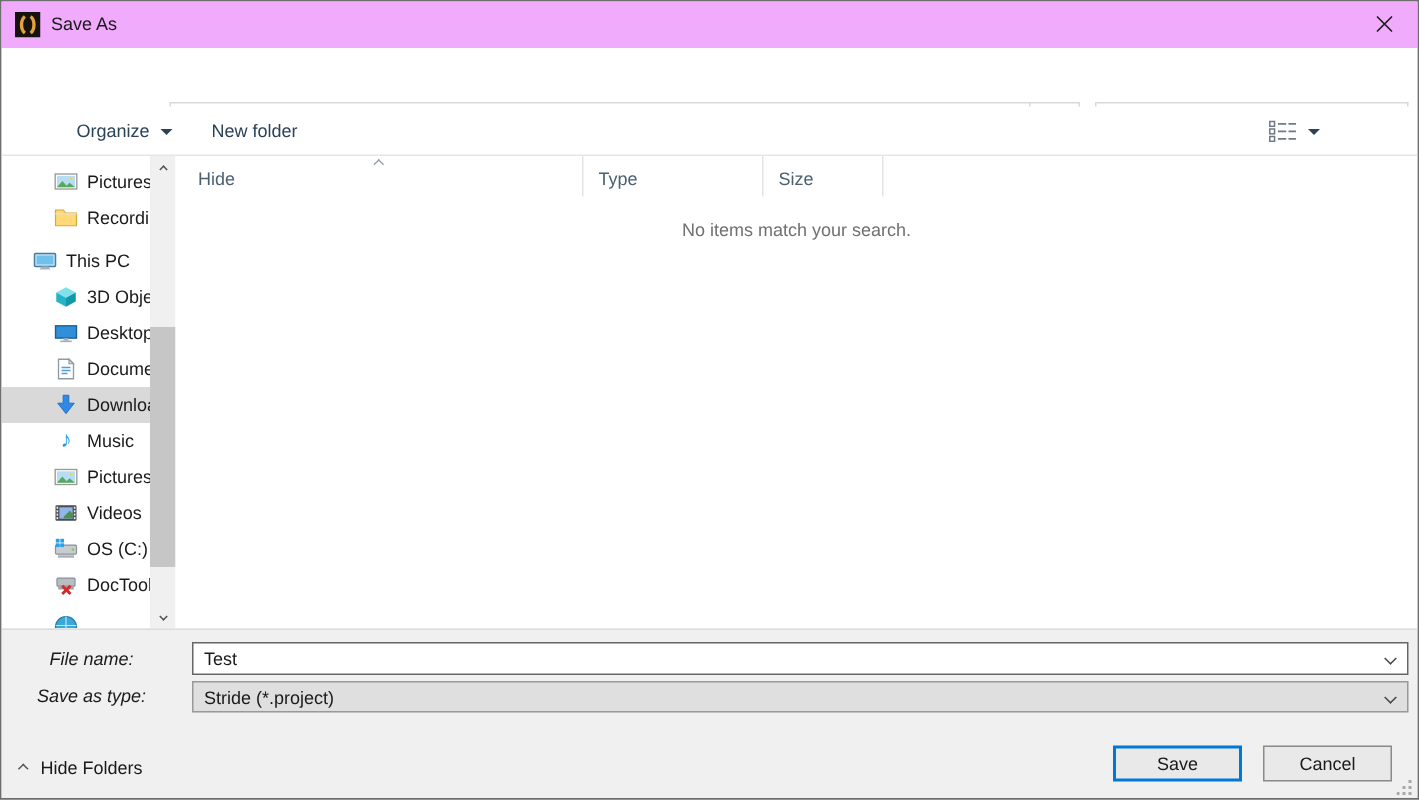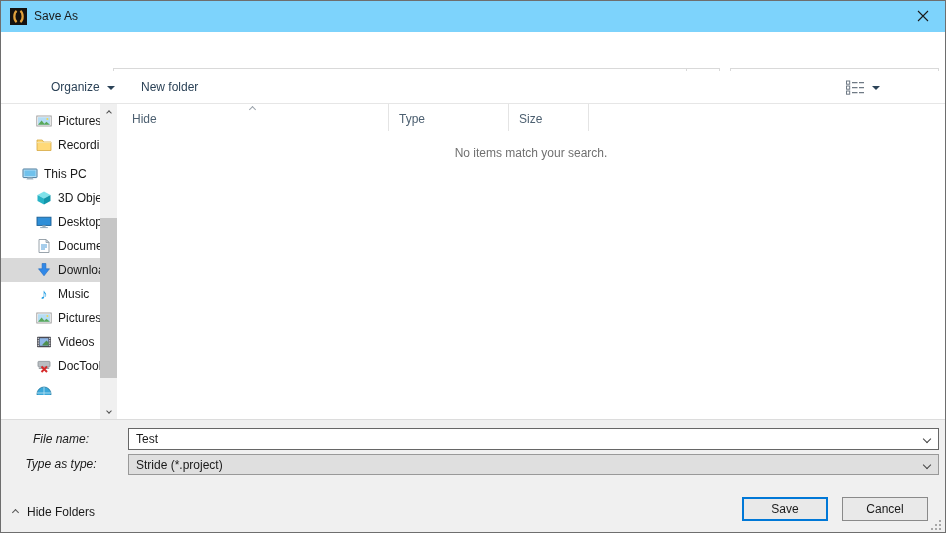--- a/index.html
+++ b/index.html
@@ -3,21 +3,21 @@
 <meta charset="utf-8">
 <style>
   html,body{margin:0;padding:0;background:#555;}
   *{box-sizing:border-box;}
   .dialog{
     position:relative;width:946px;height:533px;margin:0 auto;
     background:#fff;border:1px solid #6e6e6e;overflow:hidden;
     font-family:"Liberation Sans",sans-serif;font-size:12px;color:#1a1a1a;
   }
   
-  .titlebar{position:absolute;left:0;top:0;right:0;height:31px;background:#7dd3fc;}
+  .titlebar{position:absolute;left:0;top:0;right:0;height:31px;background:#f0abfc;}
   .app-icon{position:absolute;left:9px;top:7px;width:17px;height:17px;}
   .win-title{position:absolute;left:33px;top:0;line-height:31px;}
   .close-btn{position:absolute;right:0;top:0;width:45px;height:30px;display:flex;align-items:center;justify-content:center;cursor:default;}
   
   .navbar{position:absolute;left:0;top:31px;right:0;height:39px;background:#fff;}
   .nav-arrow{position:absolute;top:34px;width:28px;height:30px;display:flex;align-items:center;justify-content:center;font-size:16px;color:#5b5b5b;}
   .nav-arrow.disabled{color:#c9c9c9;}
   .chev{display:inline-block;border-style:solid;border-color:#444;border-width:0 1.4px 1.4px 0;}
   .chev.down{transform:rotate(45deg);}
   .chev.up{transform:rotate(-135deg);}
@@ -258,20 +258,34 @@
             <rect x="1.7" y="10.7" width="1.1" height="1.4"></rect>
           <rect x="13.2" y="3.8" width="1.1" height="1.4"></rect>
             <rect x="13.2" y="6.1" width="1.1" height="1.4"></rect>
             <rect x="13.2" y="8.4" width="1.1" height="1.4"></rect>
             <rect x="13.2" y="10.7" width="1.1" height="1.4"></rect>
         </g>
       </svg>
       <span>Videos</span>
     </div>
 
+    <div class="side-item ind1">
+      <svg class="ic" viewBox="0 0 16 16">
+        <rect x="1" y="5.4" width="14" height="6" rx="0.8" fill="#c9cdd1" stroke="#8a9097" stroke-width="0.8"></rect>
+        <rect x="2.6" y="12.2" width="10.8" height="1.6" fill="#aab0b6"></rect>
+        <circle cx="12.6" cy="8.4" r="0.9" fill="#7fd14f"></circle>
+        <g fill="#29a3e8">
+          <rect x="1.2" y="1.2" width="2.5" height="2.5"></rect>
+            <rect x="4.2" y="1.2" width="2.5" height="2.5"></rect>
+          <rect x="1.2" y="4.2" width="2.5" height="2.5"></rect>
+            <rect x="4.2" y="4.2" width="2.5" height="2.5"></rect>
+        </g>
+      </svg>
+      <span>OS (C:)</span>
+    </div>
 
     <div class="side-item ind1">
       <svg class="ic" viewBox="0 0 16 16">
         <rect x="2" y="3.4" width="12" height="5.4" rx="0.7" fill="#b9bec2" stroke="#888f96" stroke-width="0.8"></rect>
         <rect x="2.8" y="9.4" width="10.4" height="1.6" fill="#9aa0a5"></rect>
         <path d="M5.5 8.5 L11 14 M11 8.5 L5.5 14" stroke="#d62b2b" stroke-width="2"></path>
       </svg>
       <span>DocTools</span>
     </div>
 
@@ -306,21 +320,21 @@
 
   <div class="bottom">
     <div class="fld-label" style="top:8px;line-height:22px;">File name:</div>
     <div class="fname-wrap">
       <input type="text" value="Test" style="">
       <span class="combo-chev">
           <span class="chev down c7"></span>
         </span>
     </div>
 
-    <div class="fld-label" style="top:34px;line-height:21px;">Type as type:</div>
+    <div class="fld-label" style="top:34px;line-height:21px;">Save as type:</div>
     <div class="stype-wrap">
       <span class="val">Stride (*.project)</span>
       <span class="combo-chev" style="margin-left:auto;">
           <span class="chev down c7"></span>
         </span>
     </div>
 
     <div class="hide-folders">
       <span class="chev up"></span>
       <span>Hide Folders</span>

